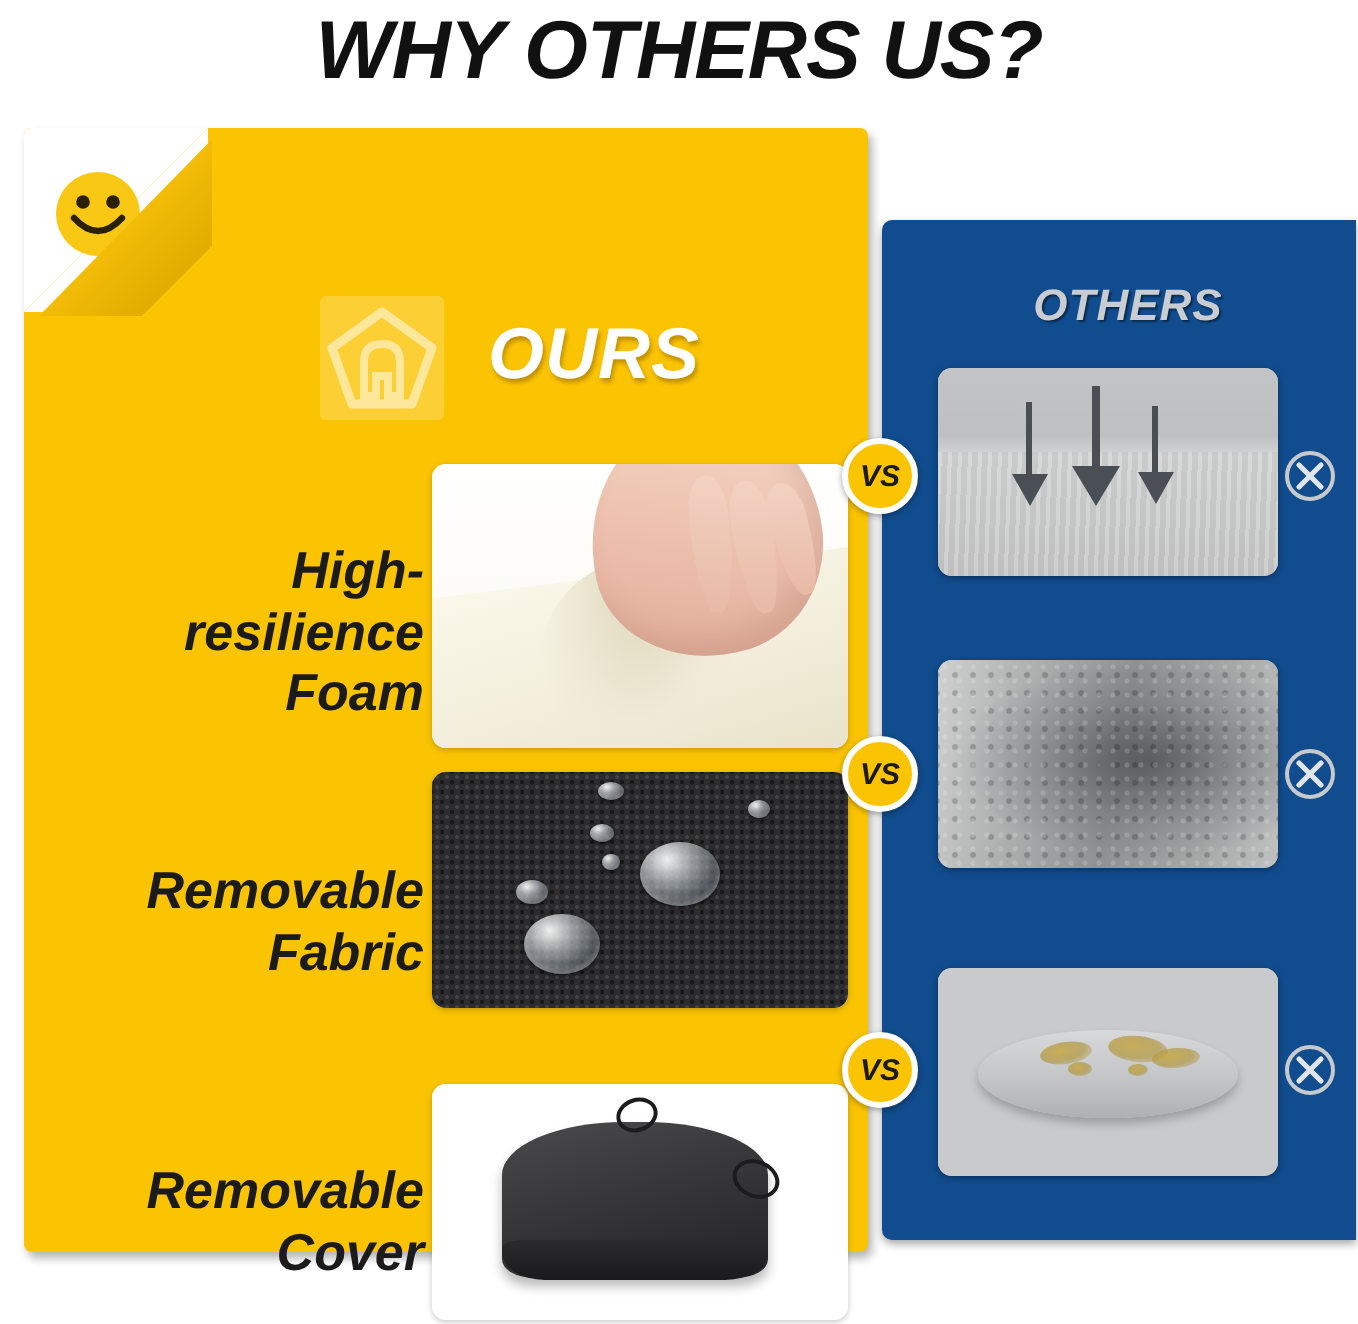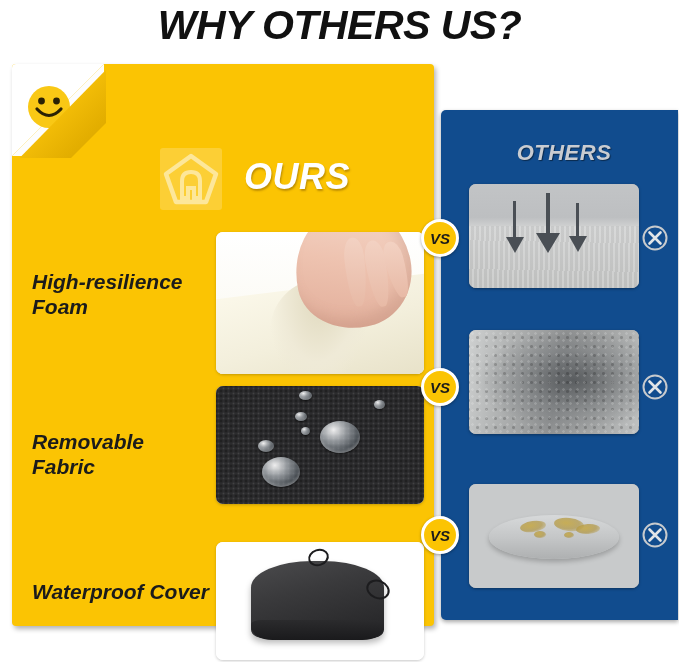--- a/index.html
+++ b/index.html
@@ -126,25 +126,26 @@
     color: #ffffff;
     text-shadow: 1px 2px 2px rgba(120,80,0,0.45);
     letter-spacing: 0.5px;
   }
 
   
   .feat-label {
     position: absolute;
     left: 20px;
     width: 180px;
-    font-size: 21px;
+    font-size: 26px;
     font-weight: bold;
     font-style: italic;
     color: #1b1b1b;
     line-height: 1.18;
+    text-align: right;
   }
   .feat-label.r1 { top: 206px; }
   .feat-label.r2 { top: 366px; }
   .feat-label.r3 { top: 516px; }
 
   
   .ours-card {
     position: absolute;
     left: 204px;
     width: 208px;
@@ -413,21 +414,21 @@
   <svg class="brand-logo" viewBox="0 0 62 62">
     <rect x="0" y="0" width="62" height="62" rx="3" fill="#fdd95f" opacity="0.55"></rect>
     <path d="M31 8 L56 26 L46 54 L16 54 L6 26 Z" fill="none" stroke="#fde79a" stroke-width="4.5" stroke-linejoin="round"></path>
     <path d="M22 50 L22 33 Q22 24 31 24 Q40 24 40 33 L40 50 L34 50 L34 40 L28 40 L28 50 Z" fill="none" stroke="#fde79a" stroke-width="4"></path>
   </svg>
 
   <div class="ours-title">OURS</div>
 
   <div class="feat-label r1">High-resilience Foam</div>
   <div class="feat-label r2">Removable Fabric</div>
-  <div class="feat-label r3">Waterproof Cover</div>
+  <div class="feat-label r3">Removable Cover</div>
 
   <div class="ours-card c1">
     <div class="foam-bg">
       <div class="foam-block"></div>
       <div class="foam-dent"></div>
       <div class="hand">
         <div class="finger f1"></div>
         <div class="finger f2"></div>
         <div class="finger f3"></div>
       </div>

